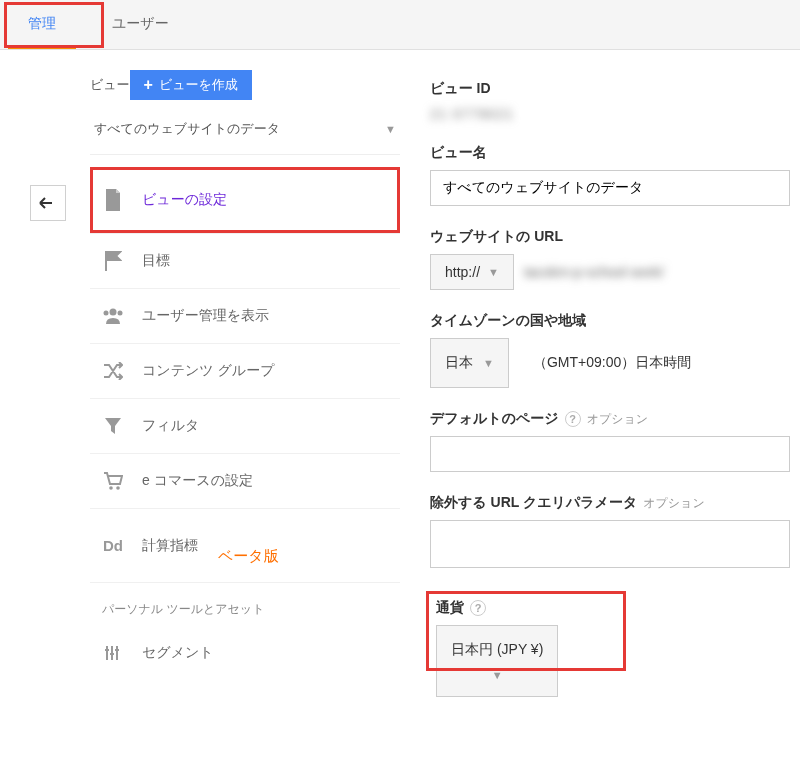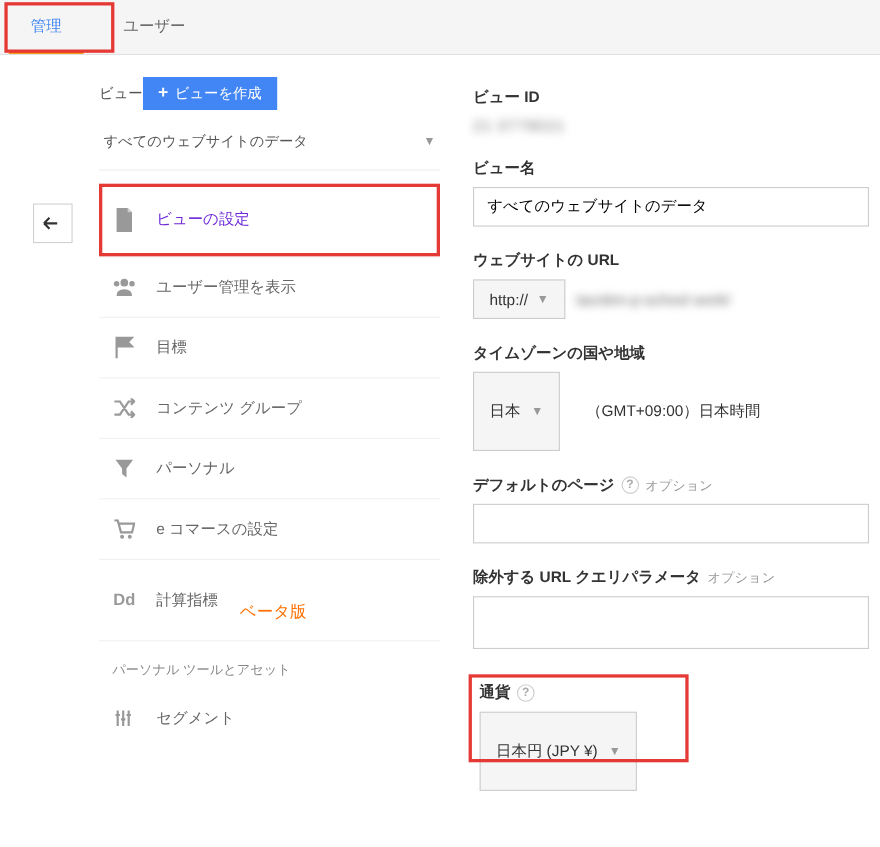--- a/index.html
+++ b/index.html
@@ -39,21 +39,21 @@
     .help-icon { display: inline-flex; width: 16px; height: 16px; border: 1px solid #ccc; border-radius: 50%; color: #aaa; font-size: 11px; align-items: center; justify-content: center; }
     .blurred { filter: blur(4px); color: #777; letter-spacing: 1px; }
     .text-input { width: 100%; border: 1px solid #ccc; padding: 9px 12px; font-size: 14px; }
     .textarea { width: 100%; border: 1px solid #ccc; padding: 8px; height: 48px; resize: none; }
     
     .url-row { display: flex; align-items: center; gap: 10px; }
     .proto-select { border: 1px solid #ccc; background: #f5f5f5; padding: 9px 14px; display: flex; align-items: center; gap: 8px; cursor: pointer; }
     .url-blur { filter: blur(4px); color: #666; }
     
     .tz-row { display: flex; align-items: center; gap: 24px; }
-    .select-btn { border: 1px solid #ccc; background: #f5f5f5; padding: 26px 14px; display: flex; align-items: center; gap: 10px; cursor: pointer; text-align: center; }
+    .select-btn { border: 1px solid #ccc; background: #f5f5f5; padding: 15px 14px; display: flex; align-items: center; gap: 10px; cursor: pointer; text-align: center; }
     
     .currency-box { display: inline-block; position: relative; }
     
     svg { display: block; }
   </style>
 </head>
 <body>
 
 <div class="tab-bar">
   <div class="tab active">
@@ -93,52 +93,52 @@
           <svg width="18" height="22" viewBox="0 0 18 22">
               <path d="M2 0 H12 L16 4 V22 H2 Z" fill="#999"></path>
               <path d="M12 0 V4 H16" fill="#ccc"></path>
             </svg>
         </span>
         <span>ビューの設定</span>
         <div class="red-box" style="left:0;top:0;right:0;bottom:0;width:auto;"></div>
       </li>
       <li class="nav-item">
         <span class="nav-icon">
+          <svg width="18" height="20" viewBox="0 0 18 20">
+              <path d="M2 0 V20 M2 1 H16 L12 5 L16 9 H2" fill="#999" stroke="#999" stroke-width="2"></path>
+            </svg>
+        </span>
+        <span>目標</span>
+      </li>
+      <li class="nav-item">
+        <span class="nav-icon">
           <svg width="22" height="16" viewBox="0 0 22 16">
               <circle cx="11" cy="4" r="3.5" fill="#999"></circle>
               <path d="M4 16 Q4 10 11 10 Q18 10 18 16 Z" fill="#999"></path>
               <circle cx="4" cy="5" r="2.5" fill="#999"></circle>
               <circle cx="18" cy="5" r="2.5" fill="#999"></circle>
             </svg>
         </span>
         <span>ユーザー管理を表示</span>
       </li>
       <li class="nav-item">
         <span class="nav-icon">
-          <svg width="18" height="20" viewBox="0 0 18 20">
-              <path d="M2 0 V20 M2 1 H16 L12 5 L16 9 H2" fill="#999" stroke="#999" stroke-width="2"></path>
-            </svg>
-        </span>
-        <span>目標</span>
-      </li>
-      <li class="nav-item">
-        <span class="nav-icon">
           <svg width="20" height="18" viewBox="0 0 20 18">
               <path d="M1 3 H6 L14 15 H19 M1 15 H6 L14 3 H19 M16 0 L19 3 L16 6 M16 12 L19 15 L16 18" stroke="#999" stroke-width="2" fill="none"></path>
             </svg>
         </span>
         <span>コンテンツ グループ</span>
       </li>
       <li class="nav-item">
         <span class="nav-icon">
           <svg width="18" height="18" viewBox="0 0 18 18">
               <path d="M1 1 H17 L11 9 V17 L7 14 V9 Z" fill="#999"></path>
             </svg>
         </span>
-        <span>パーソナル</span>
+        <span>フィルタ</span>
       </li>
       <li class="nav-item">
         <span class="nav-icon">
           <svg width="20" height="18" viewBox="0 0 20 18">
               <path d="M1 1 H4 L7 12 H17 L19 4 H5" stroke="#999" stroke-width="2" fill="none"></path>
               <circle cx="8" cy="16" r="1.8" fill="#999"></circle>
               <circle cx="15" cy="16" r="1.8" fill="#999"></circle>
             </svg>
         </span>
         <span>e コマースの設定</span>
@@ -211,20 +211,20 @@
         <span class="optional">オプション</span>
       </div>
       <textarea class="textarea" style=""></textarea>
     </div>
 
     <div class="field-group currency-box" style="position:relative; padding:6px 10px 10px 6px;">
       <div class="field-label">
         <span>通貨</span>
         <span class="help-icon">?</span>
       </div>
-      <div class="select-btn" style="display:inline-flex;">
+      <div class="select-btn" style="display:inline-flex;flex-direction:column;">
         <span>日本円 (JPY ¥)</span>
         <span class="chevron-down">▼</span>
       </div>
       <div class="red-box" style="left:-4px;top:-2px;width:200px;height:80px;"></div>
     </div>
   </div>
 </div>
 
 </body></html>

